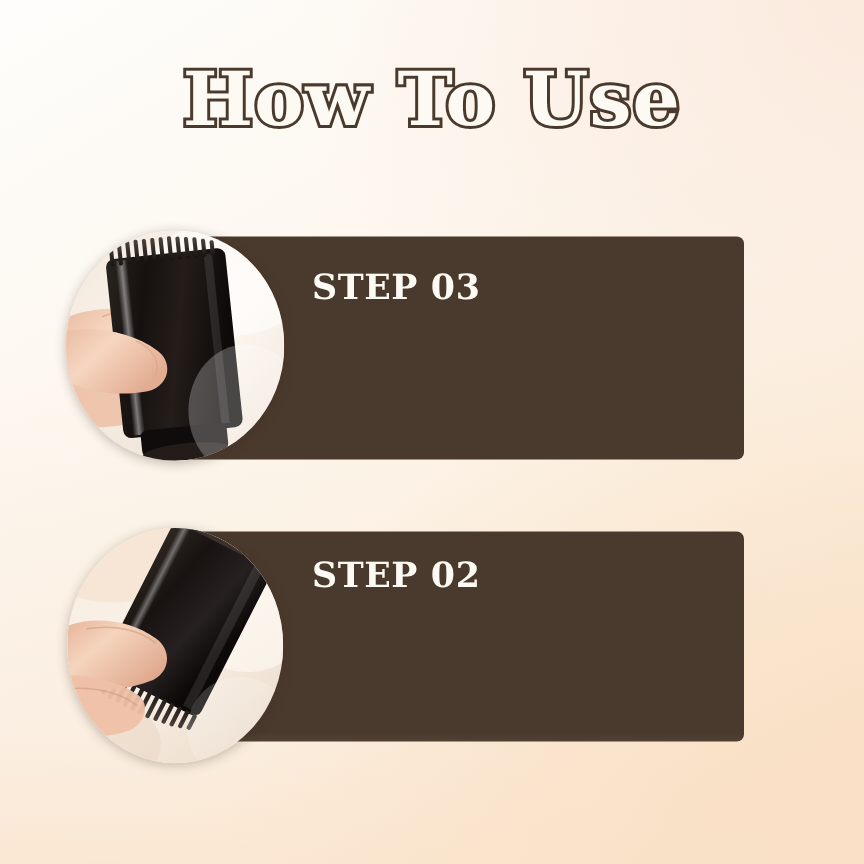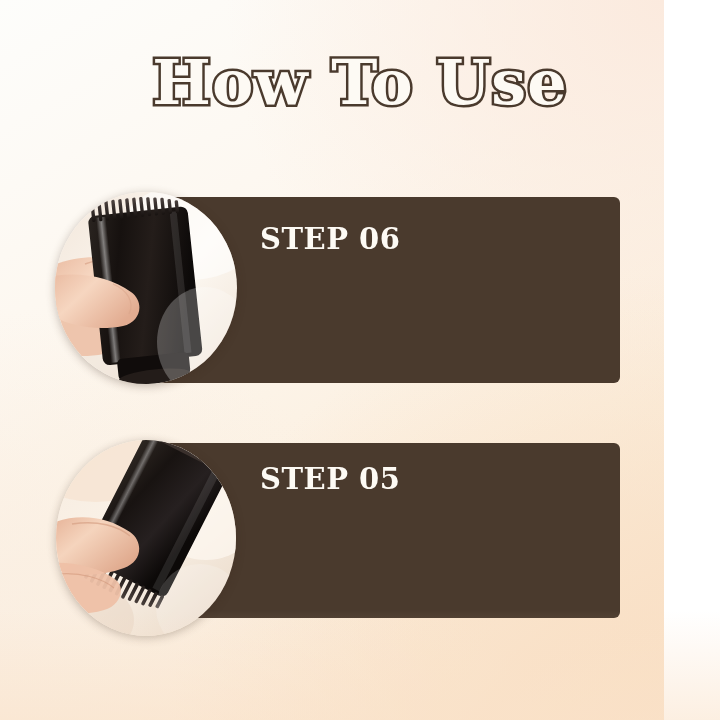--- a/index.html
+++ b/index.html
@@ -8,21 +8,21 @@
   }
   body {
     width: 720px;
     height: 720px;
     overflow: hidden;
     font-family: "Liberation Serif", serif;
   }
 
   #page {
     position: relative;
-    width: 664px;
+    width: 720px;
     height: 720px;
     background:
       radial-gradient(ellipse 120% 100% at 100% 100%, #f9dfc4 0%, rgba(249,223,196,0) 62%),
       radial-gradient(ellipse 110% 95% at 100% 0%,   #fbeade 0%, rgba(251,234,222,0) 60%),
       radial-gradient(ellipse 110% 95% at 0% 100%,   #faeee1 0%, rgba(250,238,225,0) 60%),
       linear-gradient(150deg, #fdfdfb 0%, #fdf7ef 35%, #fbeedd 68%, #f9e3cb 100%);
   }
 
   
   .title-wrap {
@@ -128,21 +128,21 @@
 <body>
 
 <div id="page">
 
   <div class="title-wrap">
     <span class="title">How To Use</span>
   </div>
 
   <div class="card" id="card-1">
     <div class="card-text">
-      <p class="step-heading">STEP 06</p>
+      <p class="step-heading">STEP 03</p>
     </div>
   </div>
 
   <div class="photo-circle" id="photo-1">
     <svg viewBox="0 0 182 192" preserveAspectRatio="xMidYMid slice">
       <defs>
         <linearGradient id="bg1" x1="0" y1="0" x2="1" y2="1">
           <stop offset="0%" stop-color="#f2e6da"></stop>
           <stop offset="55%" stop-color="#fdf9f3"></stop>
           <stop offset="100%" stop-color="#efe2d4"></stop>
@@ -205,21 +205,21 @@
 
       <path d="M -10 86 C 20 78, 54 84, 76 100 C 90 110, 86 130, 68 134 C 38 140, 4 132, -10 118 Z" fill="url(#skin1)"></path>
       <path d="M 58 92 C 72 98, 80 110, 74 122" stroke="#d9a489" stroke-width="1.3" fill="none" opacity="0.55"></path>
 
       <ellipse cx="150" cy="150" rx="48" ry="55" fill="#ffffff" opacity="0.25"></ellipse>
     </svg>
   </div>
 
   <div class="card" id="card-2">
     <div class="card-text">
-      <p class="step-heading">STEP 05</p>
+      <p class="step-heading">STEP 02</p>
     </div>
   </div>
 
   <div class="photo-circle" id="photo-2">
     <svg viewBox="0 0 180 196" preserveAspectRatio="xMidYMid slice">
       <defs>
         <linearGradient id="bg2" x1="0.1" y1="0" x2="0.9" y2="1">
           <stop offset="0%" stop-color="#f7ece0"></stop>
           <stop offset="48%" stop-color="#fbf3e9"></stop>
           <stop offset="100%" stop-color="#e9d9c8"></stop>

